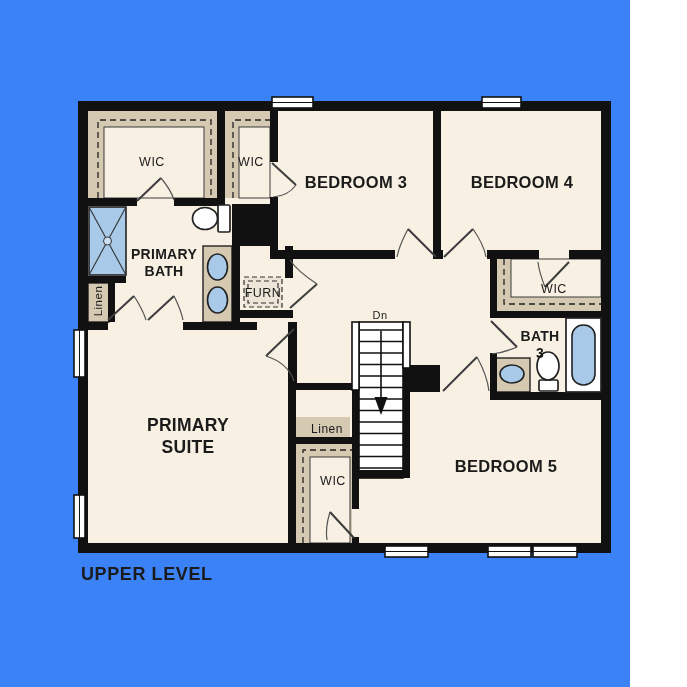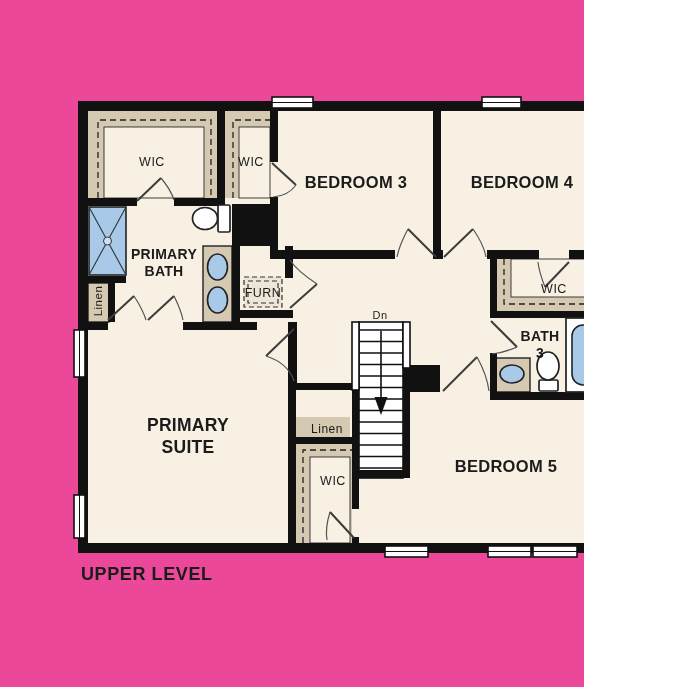--- a/index.html
+++ b/index.html
@@ -1,16 +1,16 @@
 <!DOCTYPE html>
 <html><head>
 <meta charset="utf-8">
 <style>
   html,body{margin:0;padding:0;background:#ffffff;}
-  .stage{position:relative;width:584px;height:687px;background:#ec4899;overflow:hidden;
+  .stage{position:relative;width:630px;height:687px;background:#3b82f6;overflow:hidden;
          font-family:"Liberation Sans",sans-serif;}
   svg{display:block;}
   .wall{fill:#111111;}
   .floor{fill:#f7f0e3;}
   .tan{fill:#d5c9b2;}
   .tanb{fill:#d5c9b2;stroke:#222222;stroke-width:1.4;}
   .cream{fill:#f7f0e3;stroke:#2a2a2a;stroke-width:0.9;}
   .dash{fill:none;stroke:#222222;stroke-width:1.3;stroke-dasharray:6 4;}
   .dashf{stroke:#333333;stroke-width:1.2;stroke-dasharray:5 3;}
   .win{fill:#ffffff;stroke:#111111;stroke-width:1.6;}

